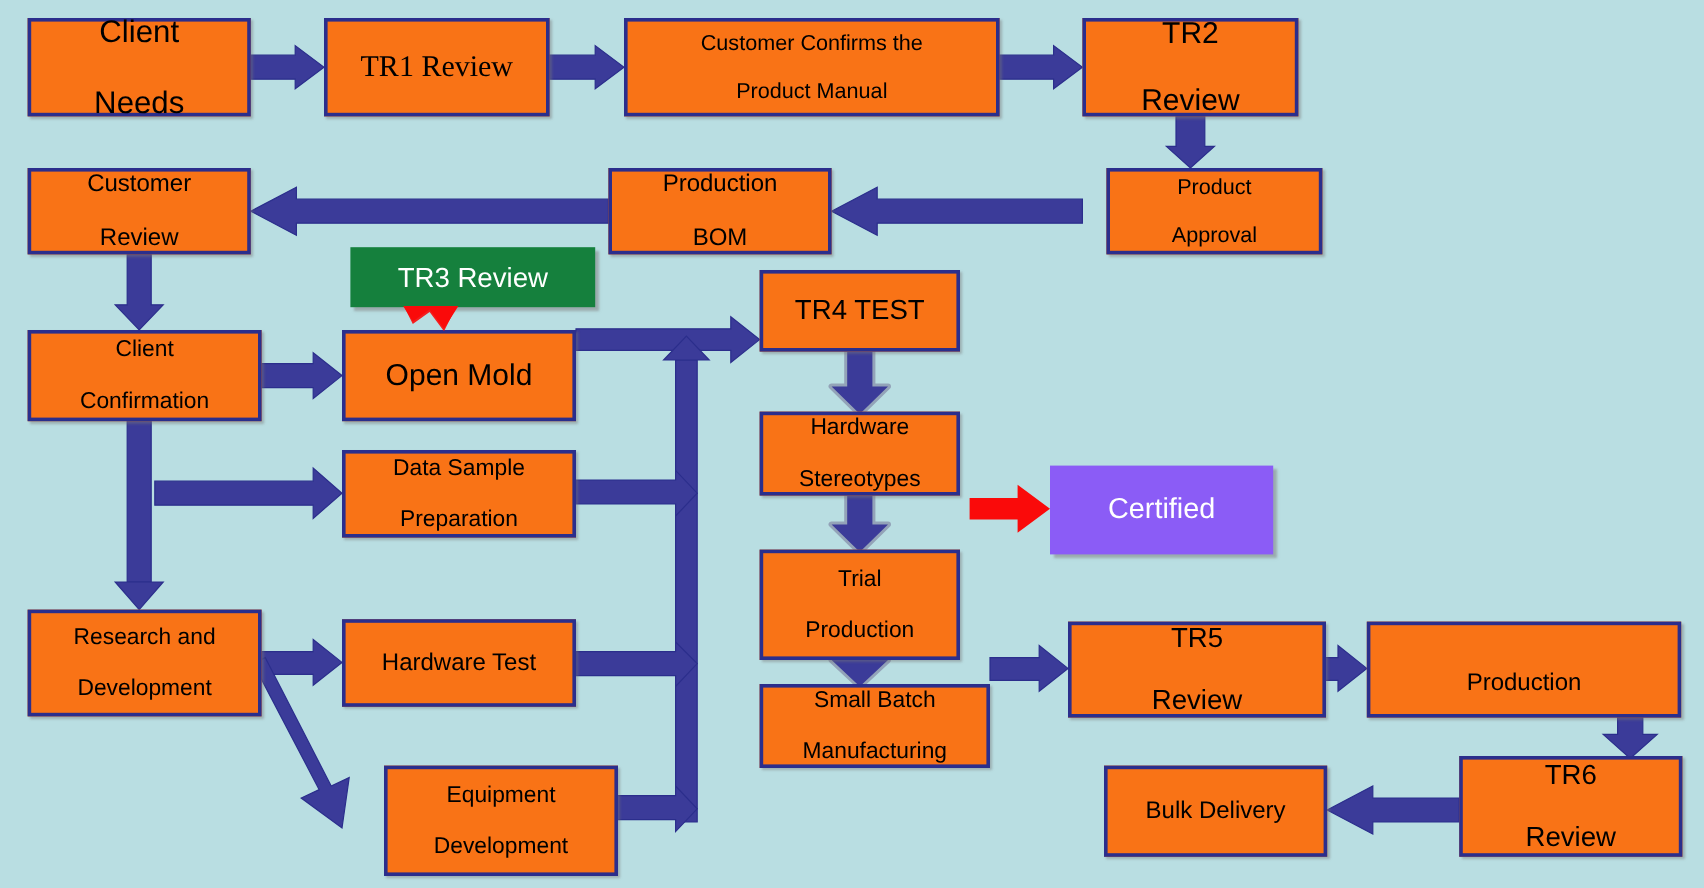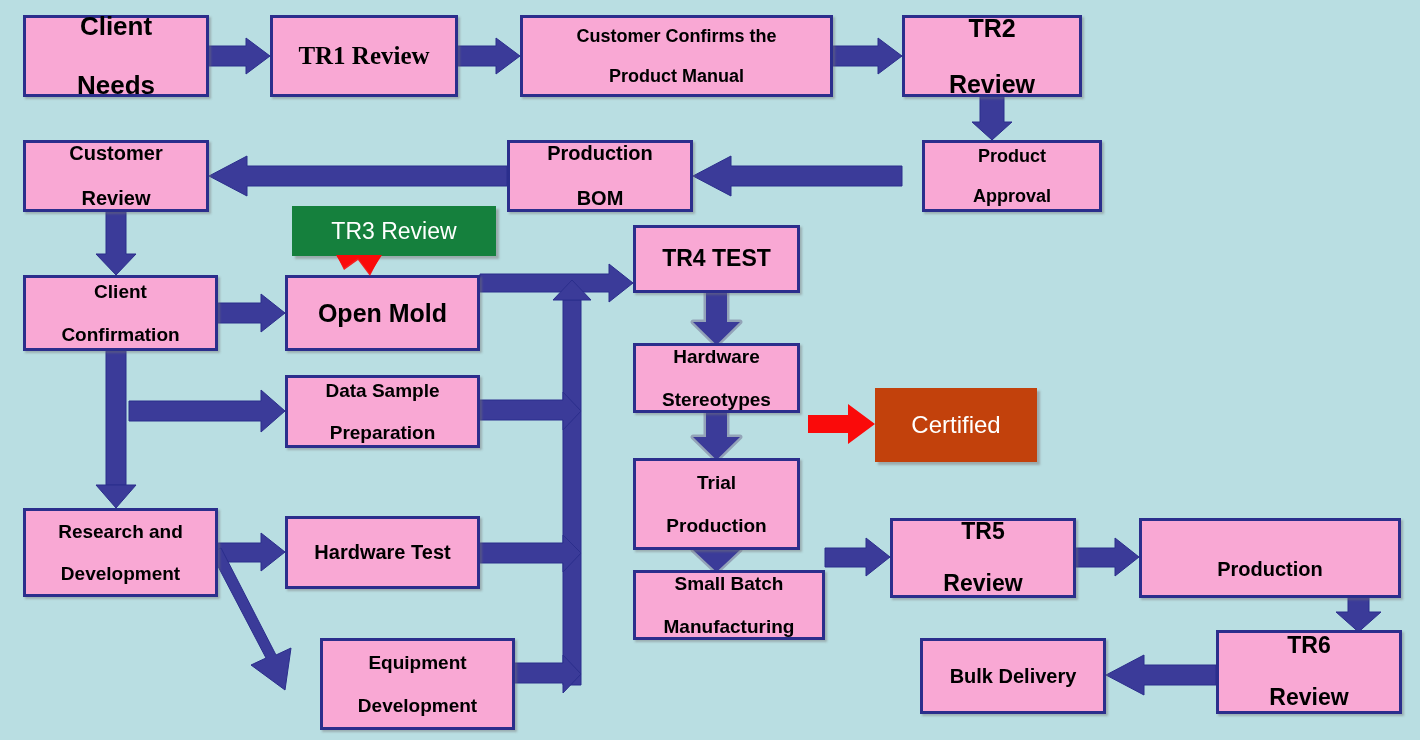--- a/index.html
+++ b/index.html
@@ -19,31 +19,30 @@
     position: absolute;
     left: 0;
     top: 0;
     width: 1420px;
     height: 740px;
     pointer-events: none;
   }
   .node {
     position: absolute;
     box-sizing: border-box;
-    background: #f9a8d4;
+    background: #f97316;
     border: 3px solid #2b2e8c;
     display: flex;
     align-items: center;
     justify-content: center;
     text-align: center;
     color: #000000;
     line-height: 1.12;
     box-shadow: 2px 2px 2px rgba(120,120,120,0.45);
     padding: 2px 4px;
-    font-weight: bold;
   }
   .node span { display: block; width: 100%; }
   .serif { font-family: "Liberation Serif", serif; }
   .callout {
     position: absolute;
     box-sizing: border-box;
     background: #fa0a0a;
     color: #ffffff;
     display: flex;
     align-items: center;
@@ -187,21 +186,21 @@
   </div>
 
   <div class="node" id="n-hardware-test" style="left: 285px; top: 516px; width: 195px; height: 73px; font-size: 20px; border-color: rgb(43, 46, 140);">
     <span>Hardware Test</span>
   </div>
 
   <div class="node" id="n-small-batch-manufacturing" style="left: 633px; top: 570px; width: 192px; height: 70px; font-size: 19px; border-color: rgb(43, 46, 140);">
     <span><span>Small Batch</span><br><span>Manufacturing</span></span>
   </div>
 
-  <div class="node" id="n-tr5-review" style="left: 890px; top: 518px; width: 186px; height: 80px; font-size: 23px; border-color: rgb(43, 46, 140);">
+  <div class="node" id="n-tr5-review" style="left: 890px; top: 518px; width: 215px; height: 80px; font-size: 23px; border-color: rgb(43, 46, 140);">
     <span><span>TR5</span><br><span>Review</span></span>
   </div>
 
   <div class="node" id="n-official-mass-production" style="left: 1139px; top: 518px; width: 262px; height: 80px; font-size: 20px; border-color: rgb(43, 46, 140);">
     <span><br><span>Production</span></span>
   </div>
 
   <div class="node" id="n-equipment-development" style="left: 285px; top: 638px; width: 195px; height: 92px; font-size: 19px; border-color: rgb(43, 46, 140); margin-left: 35px;">
     <span><span>Equipment</span><br><span>Development</span></span>
   </div>
@@ -215,17 +214,17 @@
   </div>
 
   <div class="callout" id="c-tr3-review" style="left: 292px; top: 206px; width: 204px; height: 50px; font-size: 23px; background: #15803d;">
     <span>TR3 Review</span>
   </div>
   <svg style="position:absolute;left:330px;top:254px;width:60px;height:26px;" viewBox="0 0 60 26" xmlns="http://www.w3.org/2000/svg">
     <path d="M0,1 L60,1 L52,1 L40,20 L28,4 L14,14 L6,1 Z" fill="#fa0a0a"></path>
     <path d="M2,2 L58,2 L50,2 L40,22 L28,6 L14,16 L7,2 Z" fill="#fa0a0a" opacity="0.9"></path>
   </svg>
 
-  <div class="certified" id="b-certified" style="left: 875px; top: 388px; width: 162px; height: 74px; font-size: 24px; background: #c2410c;">
+  <div class="certified" id="b-certified" style="left: 875px; top: 388px; width: 186px; height: 74px; font-size: 24px; background: #8b5cf6;">
     <span>Certified</span>
   </div>
 
 </div>
 
 </body></html>

